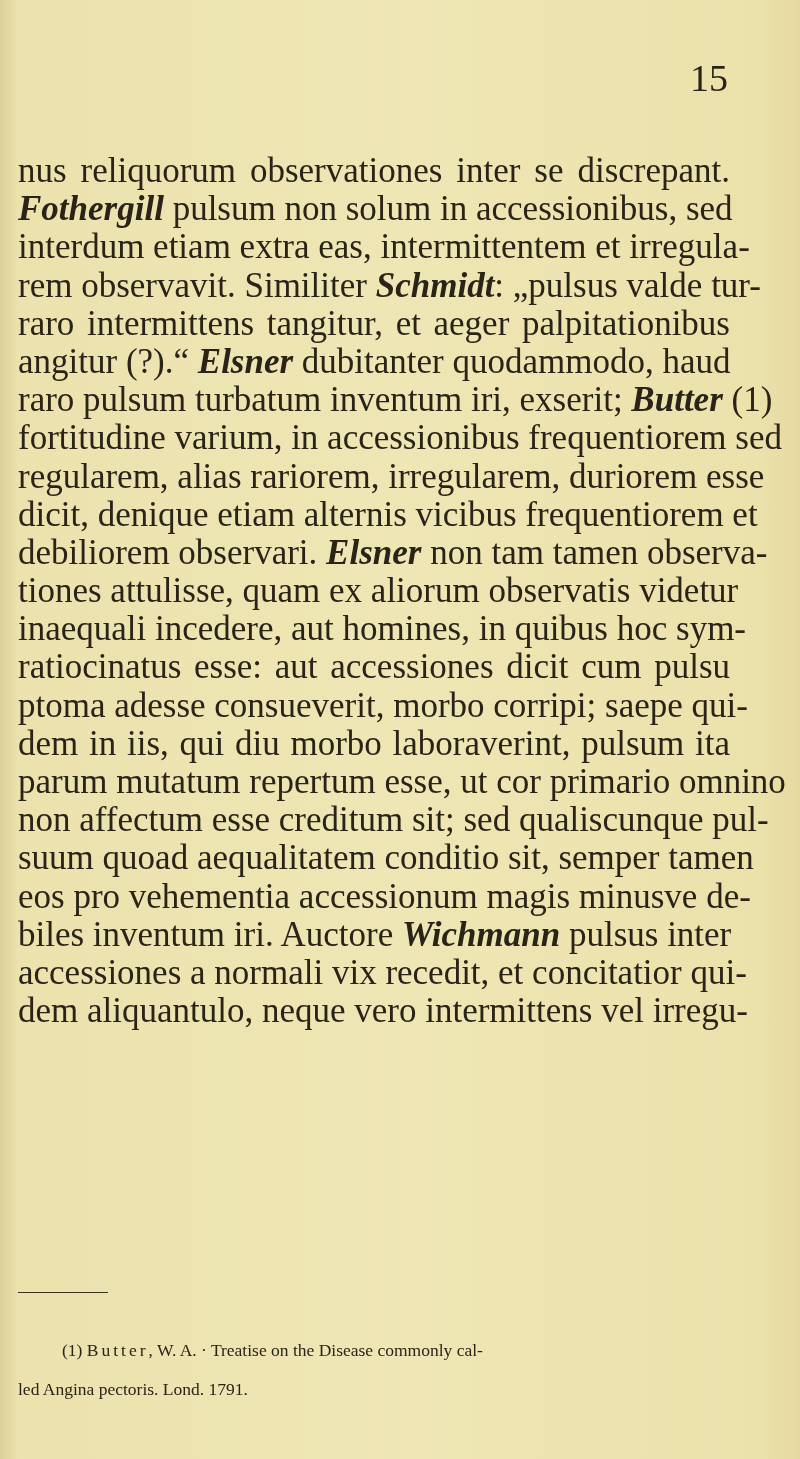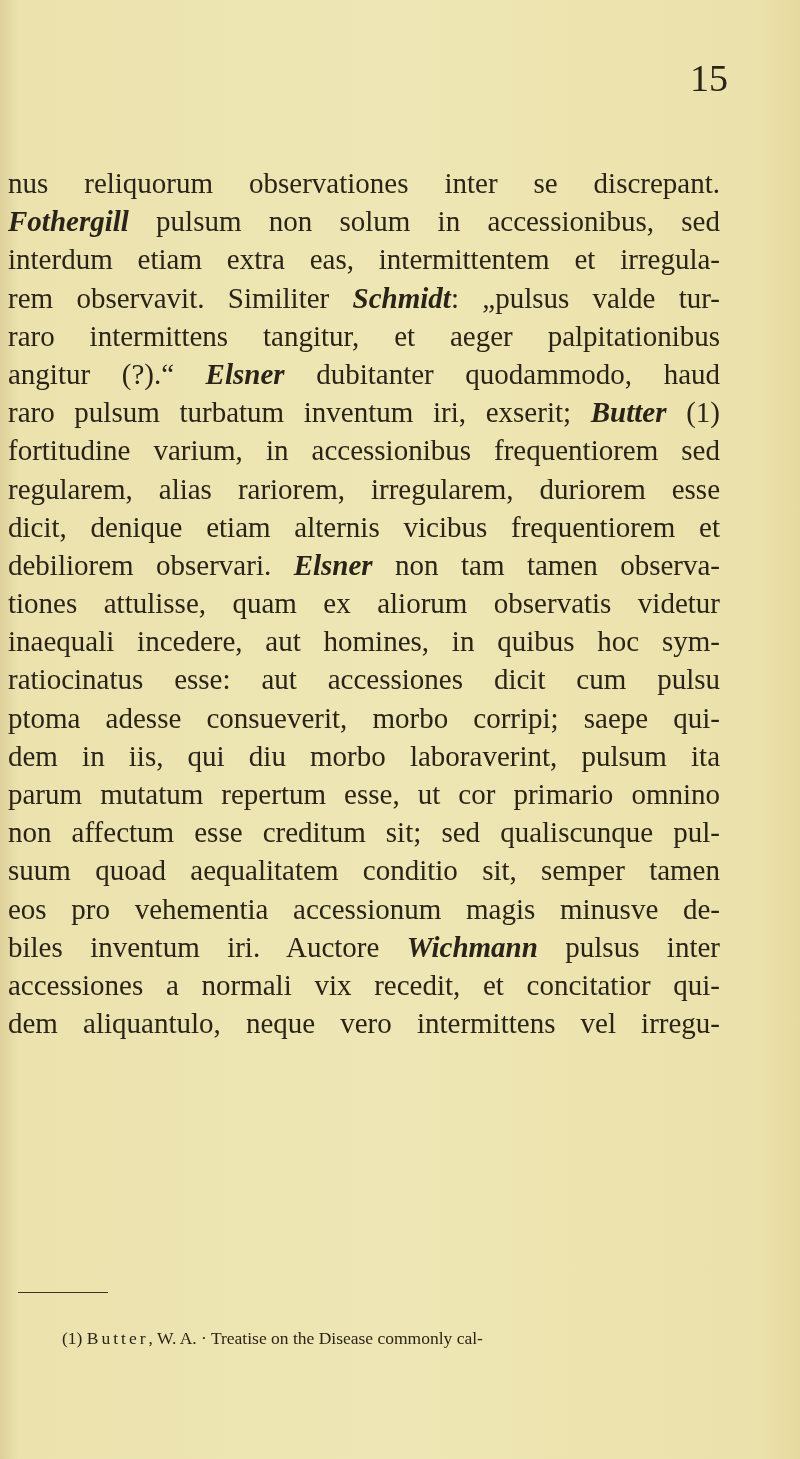--- a/index.html
+++ b/index.html
@@ -9,38 +9,38 @@
     background: linear-gradient(90deg, #ddd09a 0px, #ebe2ae 18px, #eee6b4 400px, #ebe1ab 760px, #e6d9a0 800px);
     position: relative;
     font-family: "Liberation Serif", "DejaVu Serif", serif;
     color: #2a2418;
   }
   .page-number {
     position: absolute; top: 56px; left: 690px;
     font-size: 38px; font-weight: normal; letter-spacing: 0px;
   }
   .body-text {
-    position: absolute; top: 152px; left: 8px; width: 712px;
-    font-size: 29px; line-height: 38.2px; margin-top: 12px;
+    position: absolute; top: 152px; left: 18px; width: 712px;
+    font-size: 35px; line-height: 38.2px;
   }
   .line {
     display: block; white-space: nowrap;
     text-align: justify; text-align-last: justify;
     height: 38.2px;
   }
   .line i { font-style: italic; font-weight: bold; }
   .footnote-rule {
     position: absolute; top: 1292px; left: 18px; width: 90px;
     border-top: 1.5px solid #3b3322;
   }
   .footnotes {
     position: absolute; top: 1325px; left: 18px; width: 712px;
     font-size: 17.5px; line-height: 27px;
   }
-  .fn-line { display: block; white-space: nowrap; }
+  .fn-line { display: block; white-space: nowrap; margin-top: 12px; }
   .fn-line.first { padding-left: 44px; }
   .spaced { letter-spacing: 3px; }
 </style>
 </head>
 <body>
 
 <div class="page-number">15</div>
 
 <div class="body-text" id="body-text">
     <span class="line"><span>nus reliquorum observationes inter se discrepant.</span></span>
@@ -68,13 +68,14 @@
     <span class="line"><span>dem aliquantulo, neque vero intermittens vel irregu-</span></span>
   </div>
 
 <div class="footnote-rule"></div>
 
 <div class="footnotes">
   <span class="fn-line first">
     <span>(1)</span>
     <span class="spaced">Butter</span><span>, W. A. · Treatise on the Disease commonly cal-</span>
   </span>
+  <span class="fn-line">led Angina pectoris.  Lond. 1791.</span>
 </div>
 
 </body></html>

